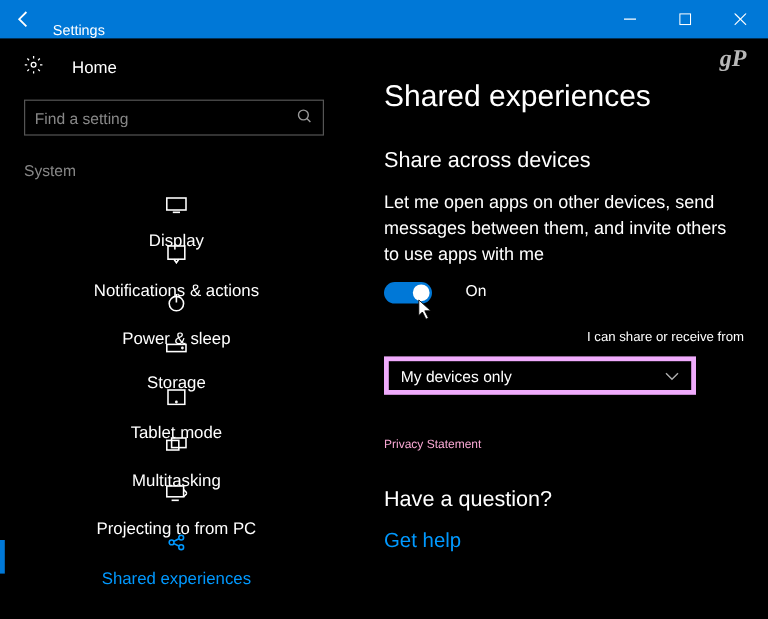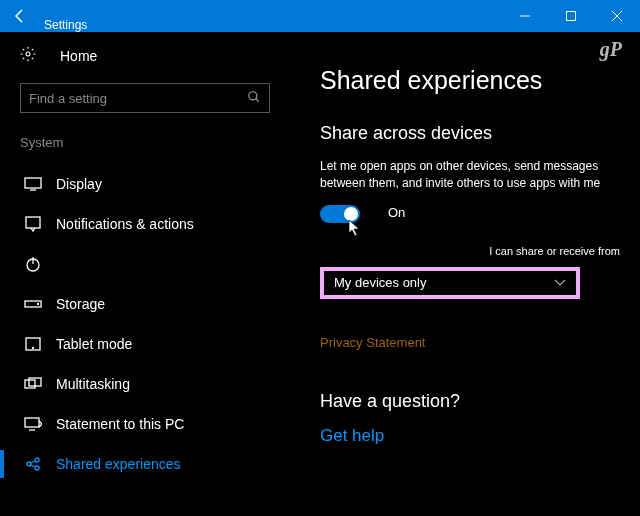--- a/index.html
+++ b/index.html
@@ -29,41 +29,41 @@
     font-weight:bold;
   }
   .layout { display:flex; height:calc(100% - 32px); }
   .sidebar { width: 290px; padding: 14px 20px; }
   .home-row { display:flex; align-items:center; gap:24px; font-size:14px; margin-bottom:18px; }
   .search { display:flex; align-items:center; border:1px solid #555; height:30px; padding:0 8px; color:#999; margin-bottom:22px; }
   .search input { flex:1; background:transparent; border:none; outline:none; color:#fff; font-size:13px; }
   .search input::placeholder { color:#888; }
   .cat-label { color:#888; font-size:13px; margin-bottom:14px; }
   .nav { list-style:none; }
-  .nav li { display:flex; align-items:center; gap:14px; height:40px; font-size:14px; padding-left:4px; position:relative; }
+  .nav li { display:flex; align-items:center; gap:14px; height:40px; font-size:14px; padding-left:4px; position:relative;flex-direction:column; }
   .nav li.selected { color:#0099ff; }
   .nav li.selected::before { content:""; position:absolute; left:-20px; top:6px; bottom:6px; width:4px; background:#0078d7; }
   .nav .nav-icon { width:18px; display:flex; align-items:center; justify-content:center; }
   .nav .nav-icon svg { stroke:#fff; }
   .nav li.selected .nav-icon svg { stroke:#0099ff; }
   .main { flex:1; padding: 34px 20px 20px 30px; }
   .main h1 { font-weight:300; font-size:25px; margin-bottom:28px; }
   .main h2 { font-weight:400; font-size:18px; margin-bottom:14px; }
-  .desc { font-size:12px; line-height:1.45; margin-bottom:12px; max-width:300px; }
+  .desc { font-size:15px; line-height:1.45; margin-bottom:12px; max-width:300px; }
   .toggle-row { display:flex; gap:28px; margin-bottom:22px; position:relative; }
   .toggle {
     width:40px; height:18px; border-radius:10px; background:#0078d7;
     position:relative;
   }
   .toggle .knob { position:absolute; right:2px; top:2px; width:14px; height:14px; border-radius:50%; background:#fff; }
   .cursor { position:absolute; left:28px; top:14px; }
   .sublabel { font-size:11px; margin-bottom:10px;text-align:right; }
   .dropdown { border:4px solid #f0abfc; height:32px; width:260px; display:flex; align-items:center; justify-content:space-between; padding:0 10px; font-size:13px; margin-bottom:36px; }
   .dropdown .chev { color:#aaa; }
-  .link { color:#a16207; font-size:13px; display:block; margin-bottom:41px; }
+  .link { color:#f9a8d4; font-size:10px; display:block; margin-bottom:30px; }
   .help-link { color:#0099ff; font-size:17px; margin-top:12px; display:block; }
 </style>
 </head>
 <body>
 
 <div class="titlebar">
   <div class="back">
     <svg width="16" height="16" viewBox="0 0 16 16" fill="none" stroke="#fff" stroke-width="1.5">
       <path d="M10 2 L4 8 L10 14"></path>
     </svg>
@@ -134,20 +134,21 @@
           </span>
         <span>Notifications &amp; actions</span>
       </li>
       <li>
         <span class="nav-icon">
             <svg width="16" height="16" viewBox="0 0 16 16" fill="none" stroke-width="1.3">
               <circle cx="8" cy="9" r="6"></circle>
               <line x1="8" y1="1" x2="8" y2="8"></line>
             </svg>
           </span>
+        <span>Power &amp; sleep</span>
       </li>
       <li>
         <span class="nav-icon">
             <svg width="18" height="12" viewBox="0 0 18 12" fill="none" stroke-width="1.3">
               <rect x="1" y="3" width="16" height="6"></rect>
               <circle cx="14" cy="6" r="0.5" fill="#fff"></circle>
             </svg>
           </span>
         <span>Storage</span>
       </li>
@@ -170,21 +171,21 @@
         <span>Multitasking</span>
       </li>
       <li>
         <span class="nav-icon">
             <svg width="18" height="14" viewBox="0 0 18 14" fill="none" stroke-width="1.3">
               <rect x="1" y="1" width="14" height="9"></rect>
               <path d="M5 13 h6"></path>
               <path d="M15 4 l3 3 l-3 3"></path>
             </svg>
           </span>
-        <span>Statement to this PC</span>
+        <span>Projecting to from PC</span>
       </li>
       <li class="selected">
         <span class="nav-icon">
             <svg width="16" height="16" viewBox="0 0 16 16" fill="none" stroke-width="1.3">
               <circle cx="4" cy="8" r="2"></circle>
               <circle cx="12" cy="4" r="2"></circle>
               <circle cx="12" cy="12" r="2"></circle>
               <line x1="6" y1="7" x2="10" y2="5"></line>
               <line x1="6" y1="9" x2="10" y2="11"></line>
             </svg>

